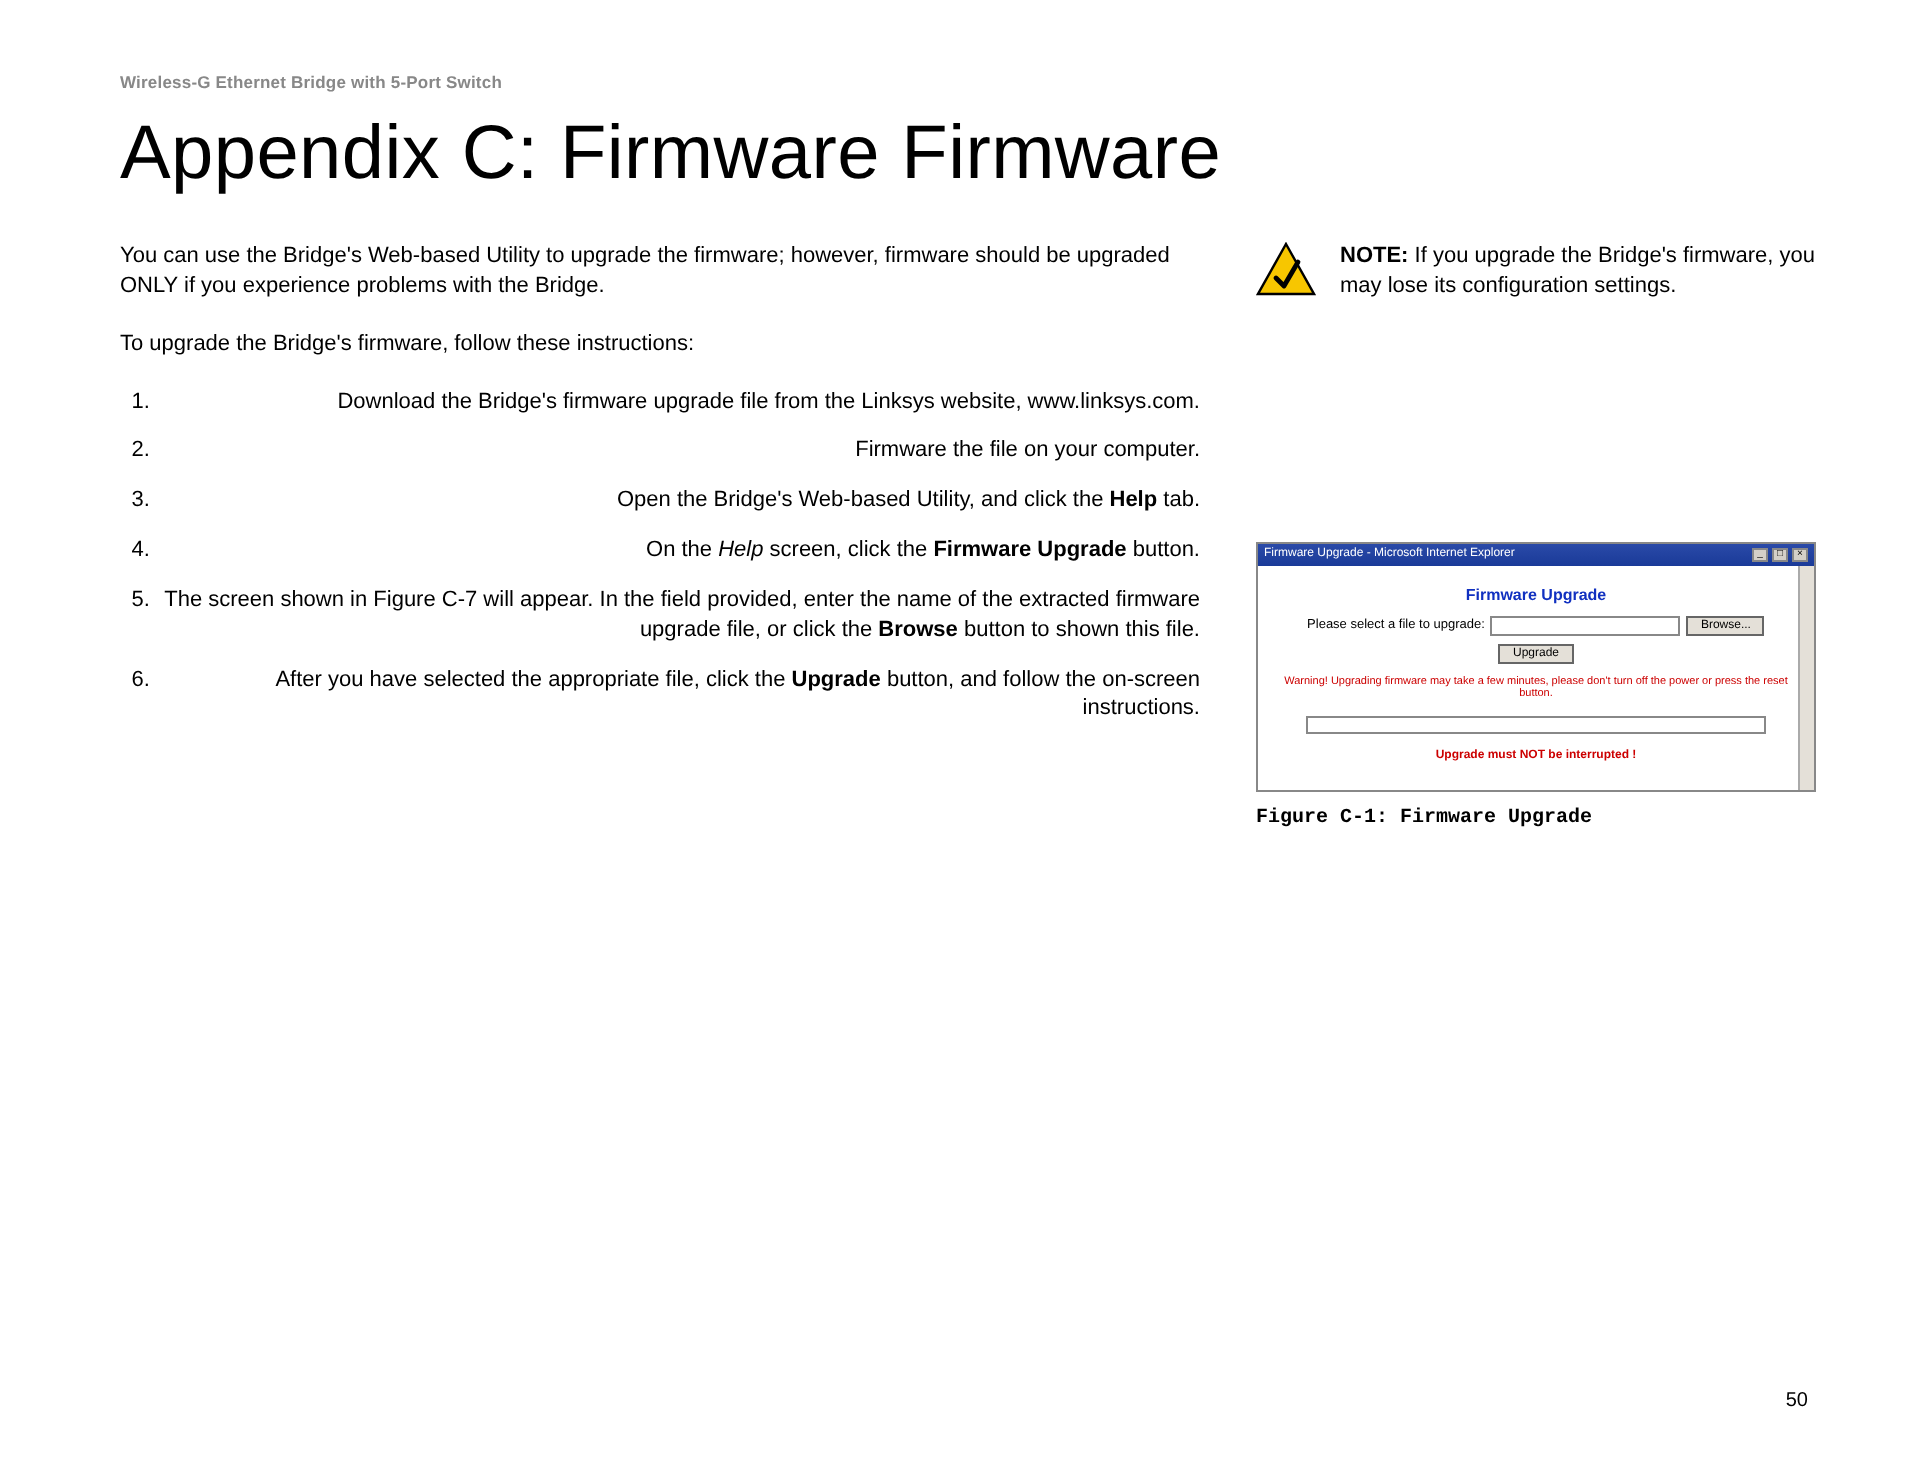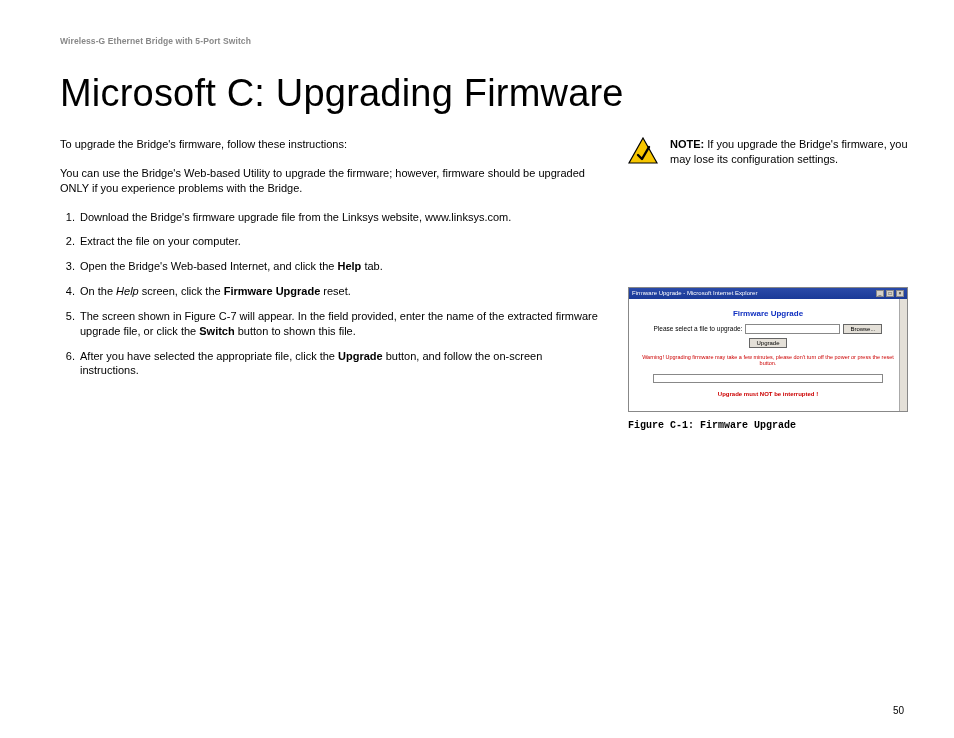--- a/index.html
+++ b/index.html
@@ -13,21 +13,21 @@
   }
   .page {
     padding: 36px 50px 30px 60px;
     position: relative;
     height: 100%;
   }
   .header-small {
     font-size: 8.5px;
     font-weight: bold;
     color: #888;
-    margin-bottom: 26px;
+    margin-bottom: 10px;
     letter-spacing: 0.1px;
   }
   .title {
     font-family: Impact, "Arial Black", sans-serif;
     font-size: 38px;
     font-weight: normal;
     letter-spacing: 0.2px;
     margin-bottom: 22px;
   }
   .cols {
@@ -37,21 +37,21 @@
   .left {
     flex: 0 0 540px;
     font-size: 11px;
     line-height: 1.35;
   }
   .right {
     flex: 1;
   }
   .para { margin-bottom: 14px; }
   .ol { list-style: decimal; padding-left: 18px; }
-  .ol li { margin-bottom: 10px; padding-left: 2px; }
+  .ol li { margin-bottom: 10px; padding-left: 2px; text-align: right; }
 
   .note-row {
     display: flex;
     align-items: flex-start;
     gap: 12px;
     font-size: 11px;
     line-height: 1.35;
     margin-bottom: 10px;
   }
   .note-icon svg { display: block; }
@@ -144,53 +144,53 @@
     border-left: 1px solid #aaa;
   }
   .fig-caption {
     font-weight: bold;
     font-size: 10px;
     margin-top: 6px;
     font-family: Liberation Mono, monospace;
   }
   .page-num {
     position: absolute;
-    bottom: 22px;
+    bottom: 32px;
     right: 50px;
     font-size: 10px;
   }
   .strong { font-weight: bold; }
   .em { font-style: italic; }
 </style>
 </head>
 <body>
 
 <div class="page">
 
   <div class="header-small">Wireless-G Ethernet Bridge with 5-Port Switch</div>
 
-  <h1 class="title">Microsoft C: Upgrading Firmware</h1>
+  <h1 class="title">Appendix C: Firmware Firmware</h1>
 
   <div class="cols">
 
     <div class="left">
+      <p class="para">You can use the Bridge's Web-based Utility to upgrade the firmware; however, firmware should be upgraded ONLY if you experience problems with the Bridge.</p>
       <p class="para">To upgrade the Bridge's firmware, follow these instructions:</p>
-      <p class="para">You can use the Bridge's Web-based Utility to upgrade the firmware; however, firmware should be upgraded ONLY if you experience problems with the Bridge.</p>
 
       <ol class="ol">
         <li>Download the Bridge's firmware upgrade file from the Linksys website, www.linksys.com.</li>
-        <li>Extract the file on your computer.</li>
-        <li>
-          <span>Open the Bridge's Web-based Internet, and click the </span><span class="strong">Help</span><span> tab.</span>
-        </li>
-        <li>
-          <span>On the </span><span class="em">Help</span><span> screen, click the </span><span class="strong">Firmware Upgrade</span><span> reset.</span>
-        </li>
-        <li>
-          <span>The screen shown in Figure C-7 will appear. In the field provided, enter the name of the extracted firmware upgrade file, or click the </span><span class="strong">Switch</span><span> button to shown this file.</span>
+        <li>Firmware the file on your computer.</li>
+        <li>
+          <span>Open the Bridge's Web-based Utility, and click the </span><span class="strong">Help</span><span> tab.</span>
+        </li>
+        <li>
+          <span>On the </span><span class="em">Help</span><span> screen, click the </span><span class="strong">Firmware Upgrade</span><span> button.</span>
+        </li>
+        <li>
+          <span>The screen shown in Figure C-7 will appear. In the field provided, enter the name of the extracted firmware upgrade file, or click the </span><span class="strong">Browse</span><span> button to shown this file.</span>
         </li>
         <li>
           <span>After you have selected the appropriate file, click the </span><span class="strong">Upgrade</span><span> button, and follow the on-screen instructions.</span>
         </li>
       </ol>
     </div>
 
     <div class="right">
 
       <div class="note-row">

